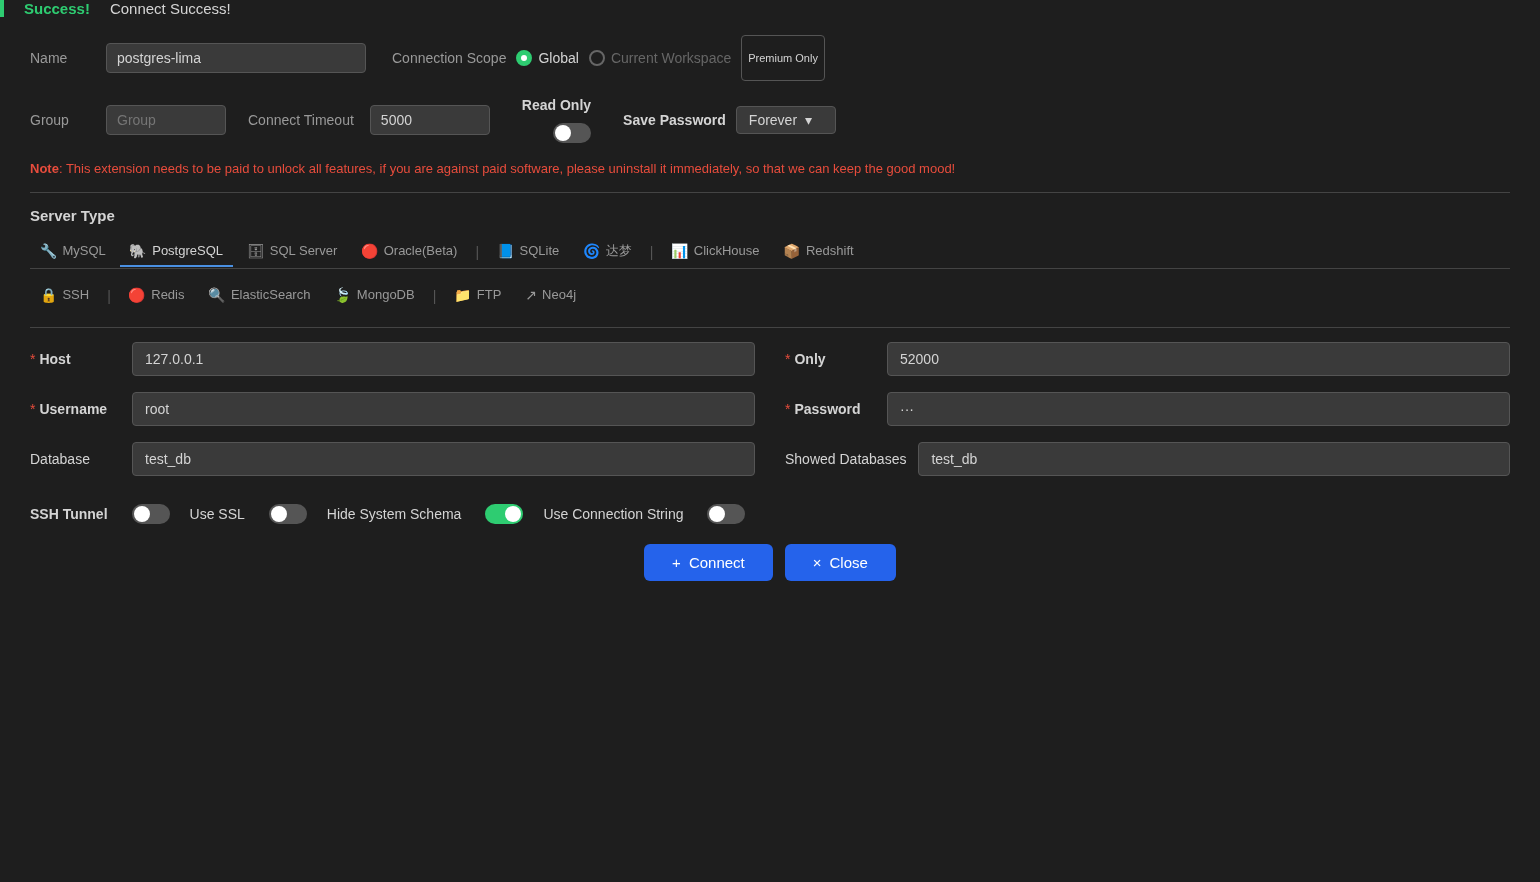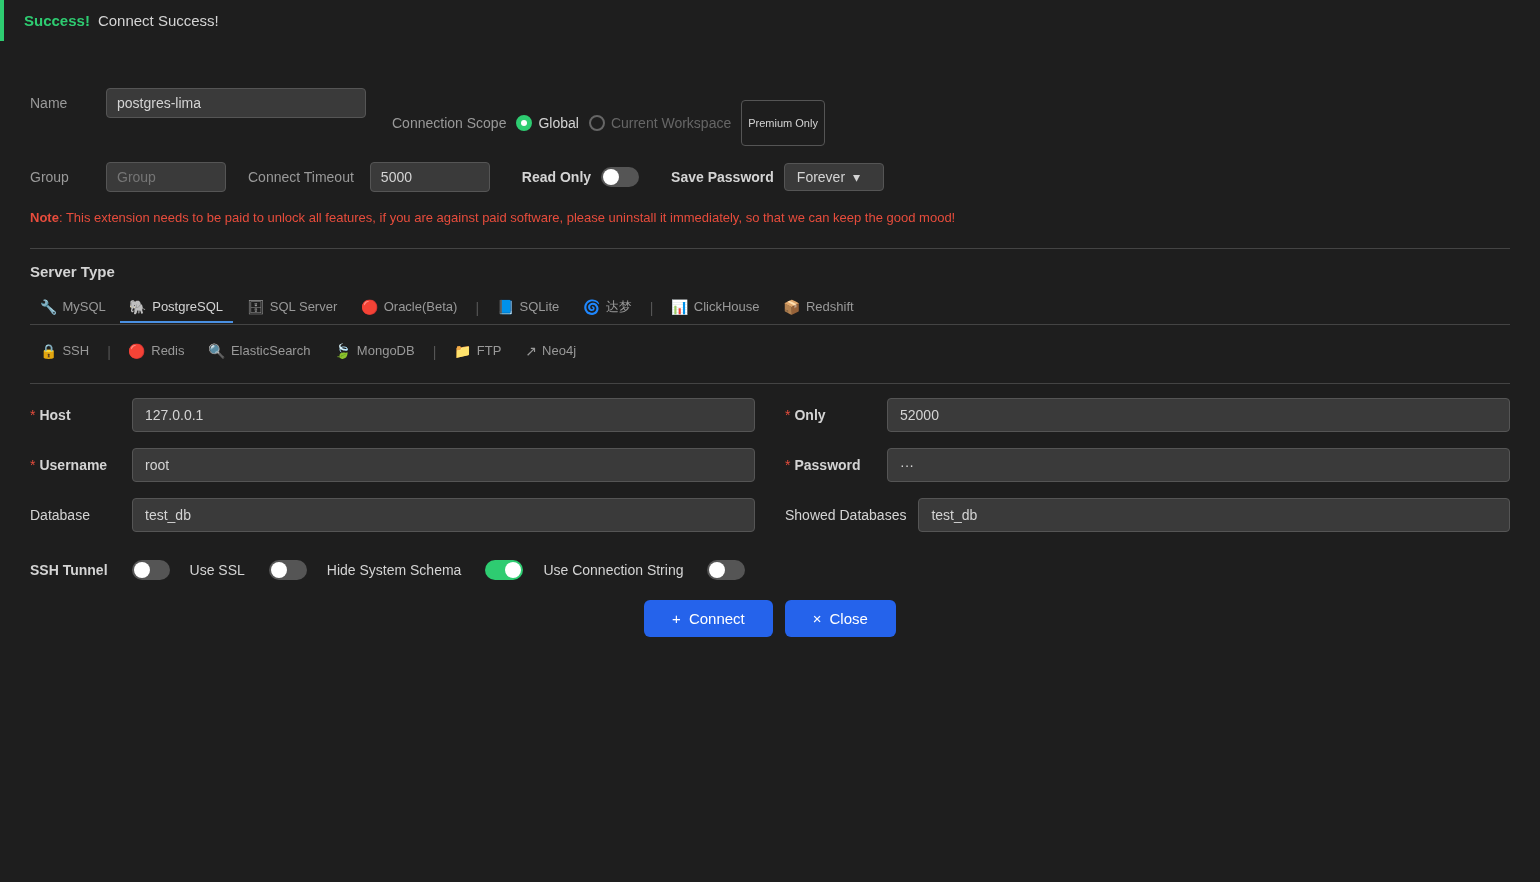--- a/index.html
+++ b/index.html
@@ -10,22 +10,22 @@
       font-size: 14px;
       width: 1540px;
       min-height: 882px;
     }
 
     .success-bar {
       display: flex;
       align-items: center;
       background: #1e1e1e;
       border-left: 4px solid #2ecc71;
-      padding: 12px 20px;
-      gap: 8px;
+      padding: 0 20px;
+      gap: 20px;
       margin-bottom: 8px;
       text-align: center;
     }
     .success-label {
       color: #2ecc71;
       font-weight: 600;
       font-size: 15px;
     }
     .success-msg {
       color: #d4d4d4;
@@ -61,21 +61,20 @@
 
     .name-input { width: 260px; }
     .group-input { width: 120px; }
     .timeout-input { width: 120px; }
 
     .connection-scope-section {
       display: flex;
       align-items: center;
       gap: 10px;
       margin-left: 10px;
-      margin-top: 41px;
     }
     .scope-label {
       color: #999;
       font-size: 14px;
     }
     .radio-option {
       display: flex;
       align-items: flex-end;
       gap: 6px;
       cursor: pointer;
@@ -108,22 +107,23 @@
       background: #1e1e1e;
       border: 1px solid #555;
       border-radius: 4px;
       padding: 16px 6px;
       font-size: 11px;
       color: #d4d4d4;
     }
 
     .read-only-section {
       display: flex;
-      align-items: center;
+      align-items: flex-end;
       gap: 10px;
+      flex-direction: column;
     }
     .label-bold {
       font-weight: 700;
       color: #d4d4d4;
       font-size: 14px;
     }
 
     
     .toggle {
       width: 44px;
@@ -182,21 +182,21 @@
       align-items: flex-start;
       gap: 8px;
       cursor: pointer;
       min-width: 100px;
     }
 
     .note-text {
       color: #e74c3c;
       font-size: 13px;
       line-height: 1.5;
-      margin-bottom: 20px;
+      margin-bottom: 13px;
     }
     .note-text span.note-bold { font-weight: 700; }
 
     .divider {
       border: none;
       border-top: 1px solid #444;
       margin: 10px 0 14px 0;
     }
 
     .server-type-label {

